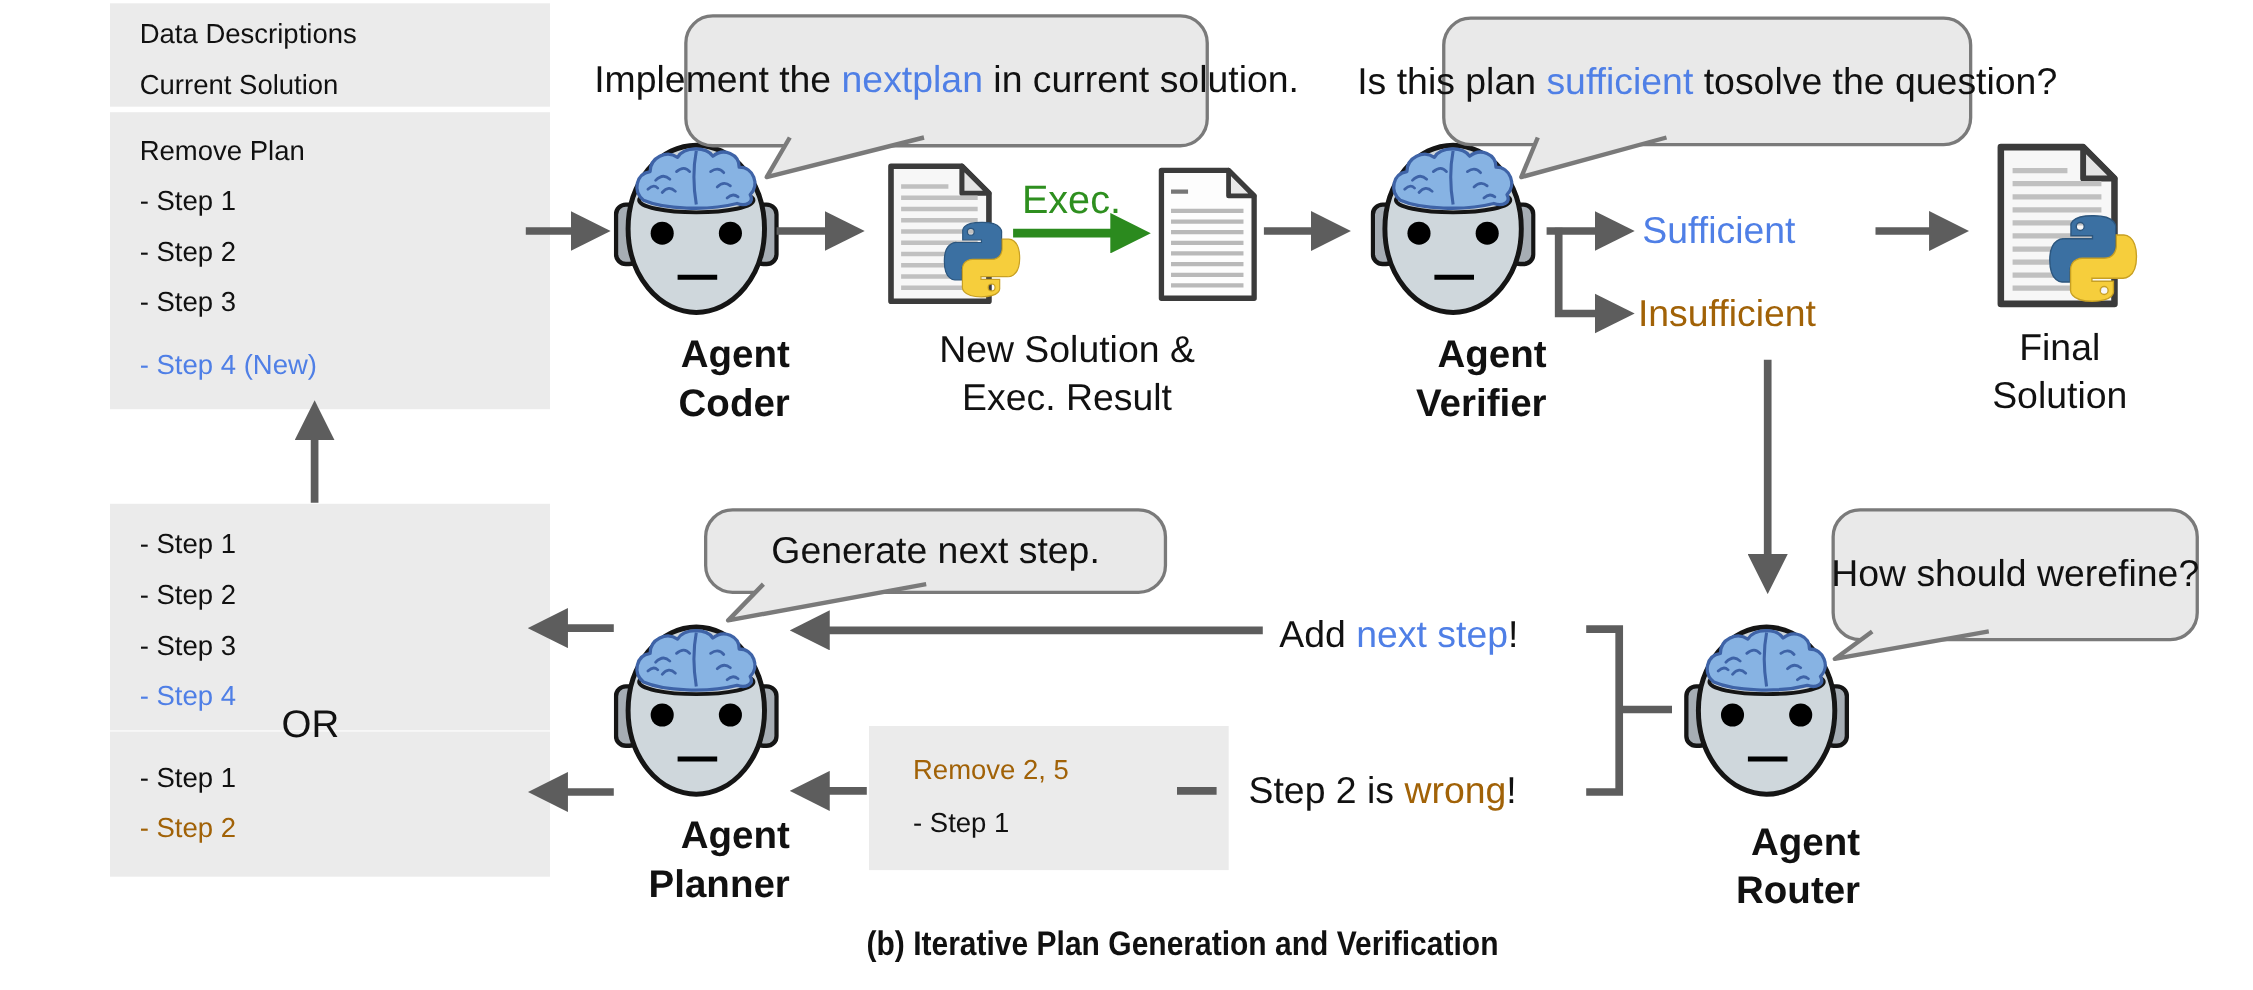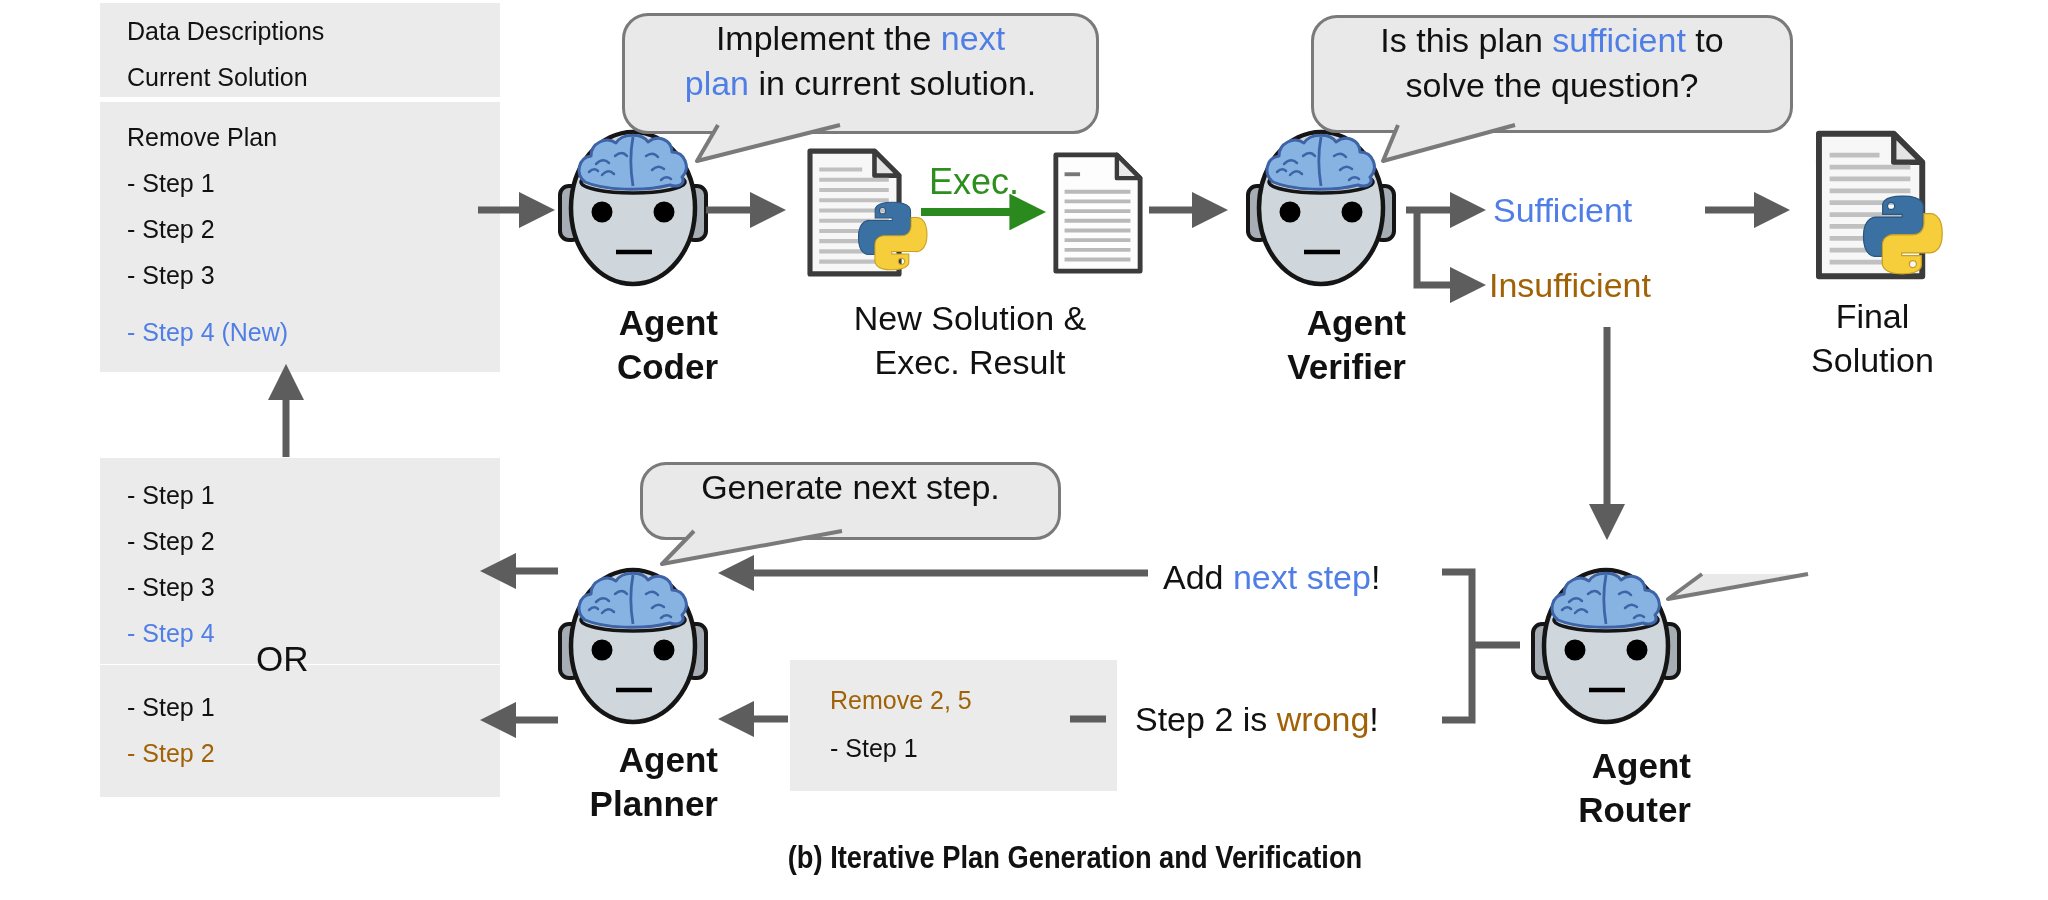--- a/index.html
+++ b/index.html
@@ -3,21 +3,21 @@
 <meta charset="utf-8">
 <style>
   html,body{margin:0;padding:0;background:#fff;}
   #canvas{position:relative;width:2048px;height:900px;background:#ffffff;overflow:hidden;
           font-family:"Liberation Sans",sans-serif;color:#111;}
   .gbox{position:absolute;background:#ebebeb;}
   .bline{font-size:25px;line-height:46px;white-space:nowrap;}
   .seg-blue{color:#4f7fe6;}
   .seg-red{color:#a16207;margin-top:12px;}
   .bubble{position:absolute;background:#e9e9e9;border:3.5px solid #7a7a7a;border-radius:26px;
-          display:flex;flex-direction:column;align-items:center;z-index:2;}
+          display:flex;flex-direction:row;justify-content:center;align-items:center;z-index:2;}
   .bubble .bline{font-size:34px;line-height:45px;text-align:center;}
   .agent-label{position:absolute;width:170px;text-align:right;font-weight:bold;
                font-size:35px;line-height:44px;z-index:2;}
   .doc-label{position:absolute;text-align:center;font-size:34px;line-height:44px;z-index:2;}
   .msg{position:absolute;font-size:34px;line-height:36px;white-space:nowrap;z-index:2;}
   #exec-label{color:#2e8f1f;font-size:36px;}
   #or-label{position:absolute;font-size:35px;z-index:3;}
   #caption{position:absolute;left:520px;top:840px;width:1110px;text-align:center;
            font-weight:bold;font-size:31px;transform:scaleX(0.88);white-space:nowrap;}
   svg.overlay{position:absolute;left:0;top:0;z-index:4;pointer-events:none;}
@@ -191,20 +191,24 @@
 
   <div class="bubble" style="left:1311px;top:15px;width:476px;height:112px">
     <div class="bline"><span>Is this plan </span><span class="seg-blue">sufficient</span><span> to</span></div>
     <div class="bline"><span>solve the question?</span></div>
   </div>
 
   <div class="bubble" style="left:640px;top:462px;width:415px;height:72px">
     <div class="bline"><span>Generate next step.</span></div>
   </div>
 
+  <div class="bubble" style="left:1665px;top:462px;width:328px;height:115px">
+    <div class="bline"><span>How should we</span></div>
+    <div class="bline"><span>refine?</span></div>
+  </div>
 
   <svg class="overlay" width="2048" height="900" viewBox="0 0 2048 900">
     <defs>
       <marker id="ah" viewBox="0 0 10 10" refX="7.5" refY="5" markerWidth="5.2" markerHeight="5.2" orient="auto-start-reverse">
         <path d="M0,0 L10,5 L0,10 Z" fill="#5d5d5d"></path>
       </marker>
       <marker id="ahg" viewBox="0 0 10 10" refX="7.5" refY="5" markerWidth="4.6" markerHeight="4.6" orient="auto-start-reverse">
         <path d="M0,0 L10,5 L0,10 Z" fill="#2b8a1e"></path>
       </marker>
     </defs>

